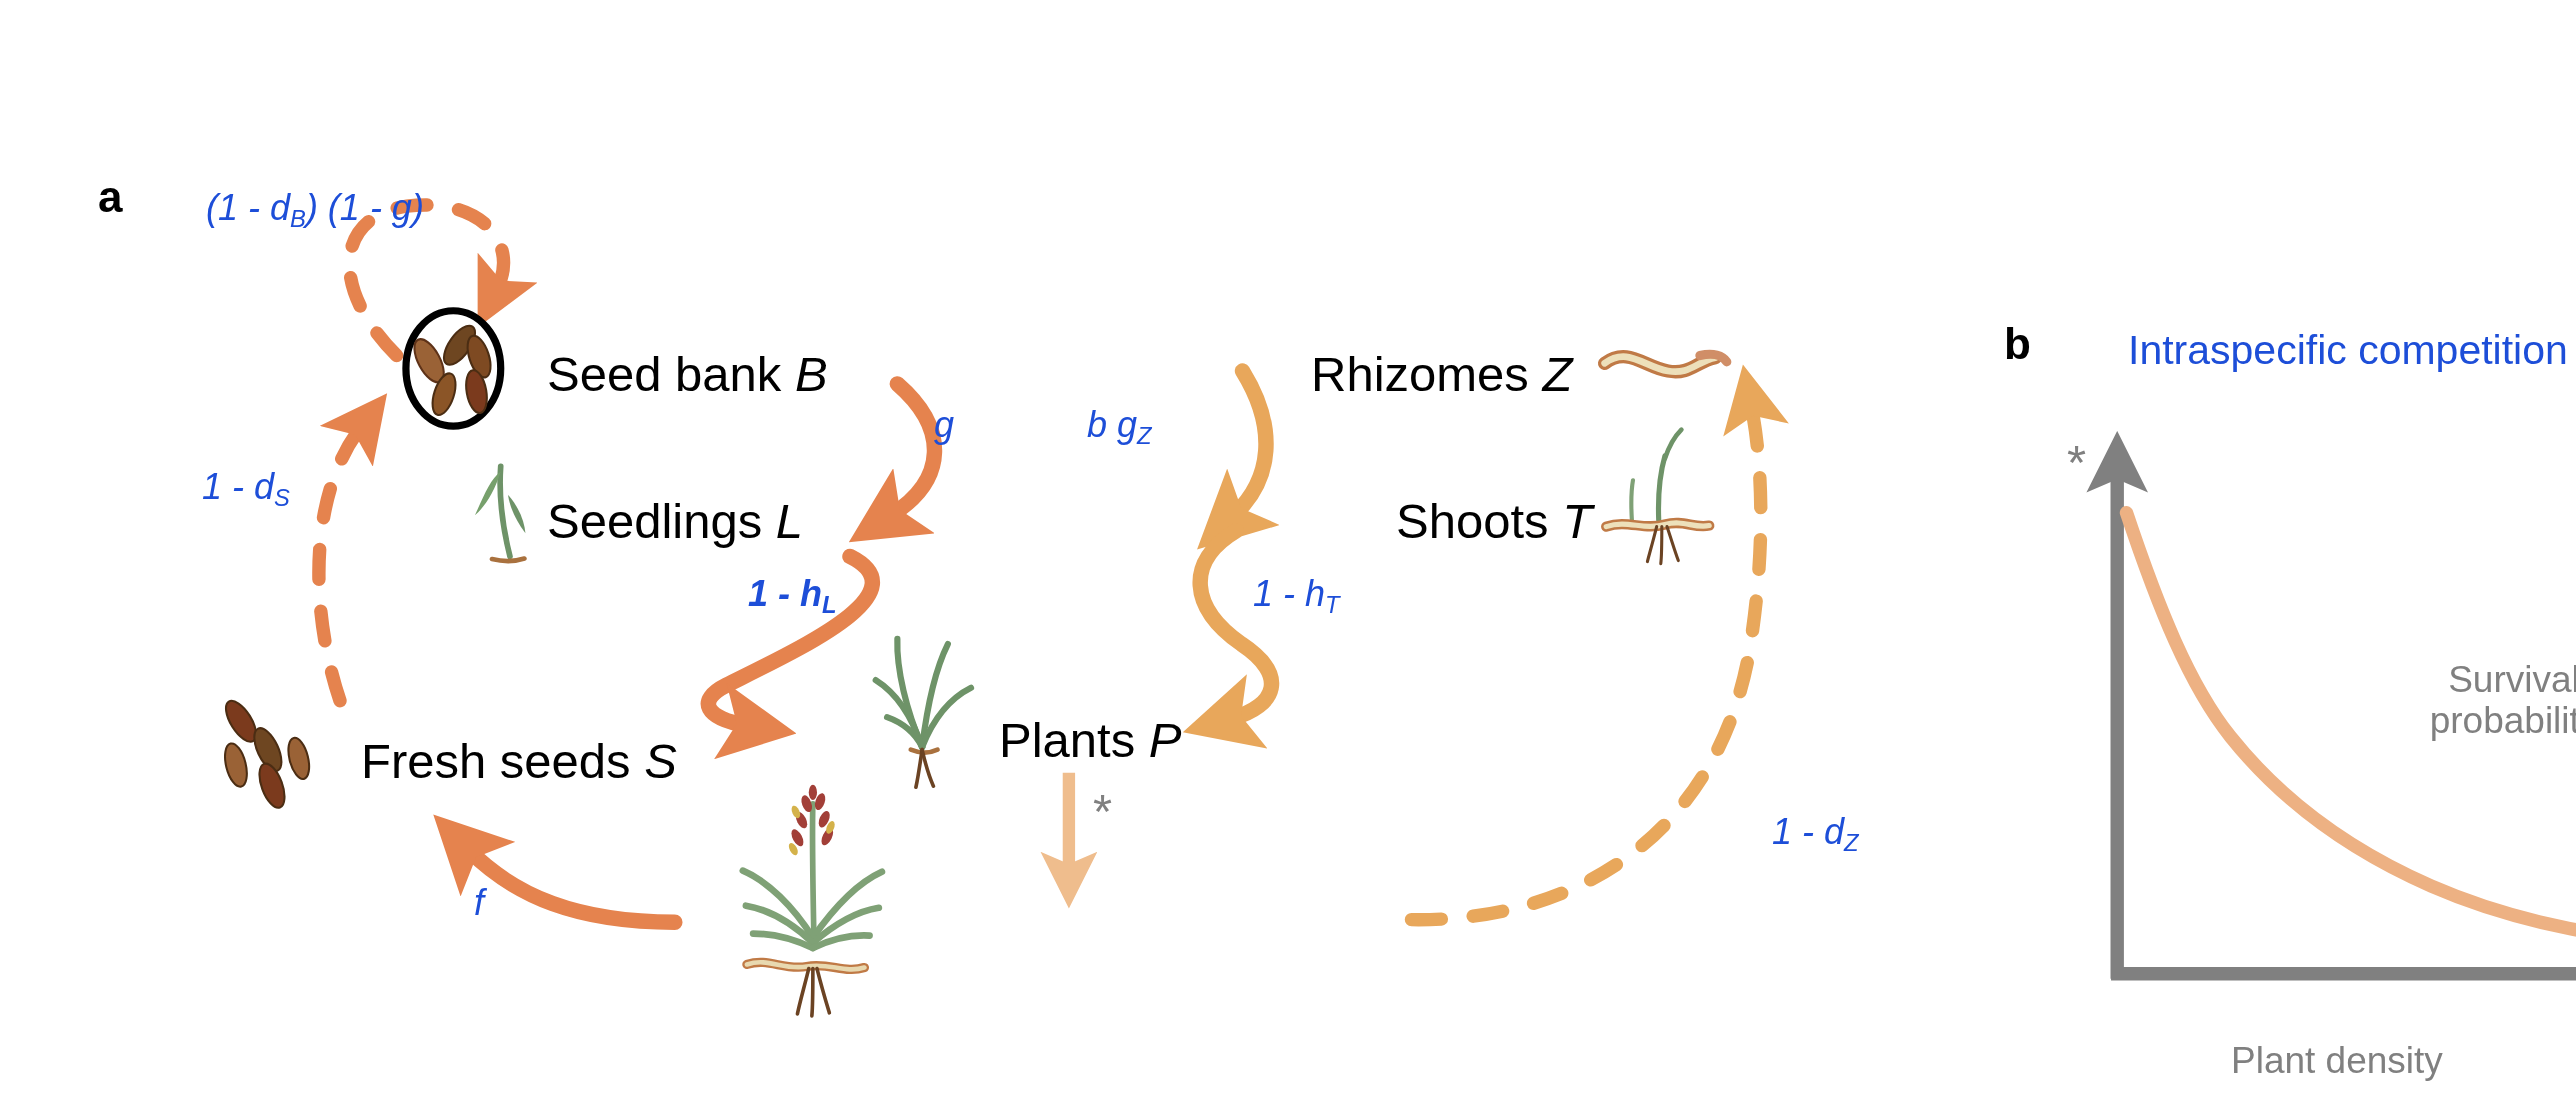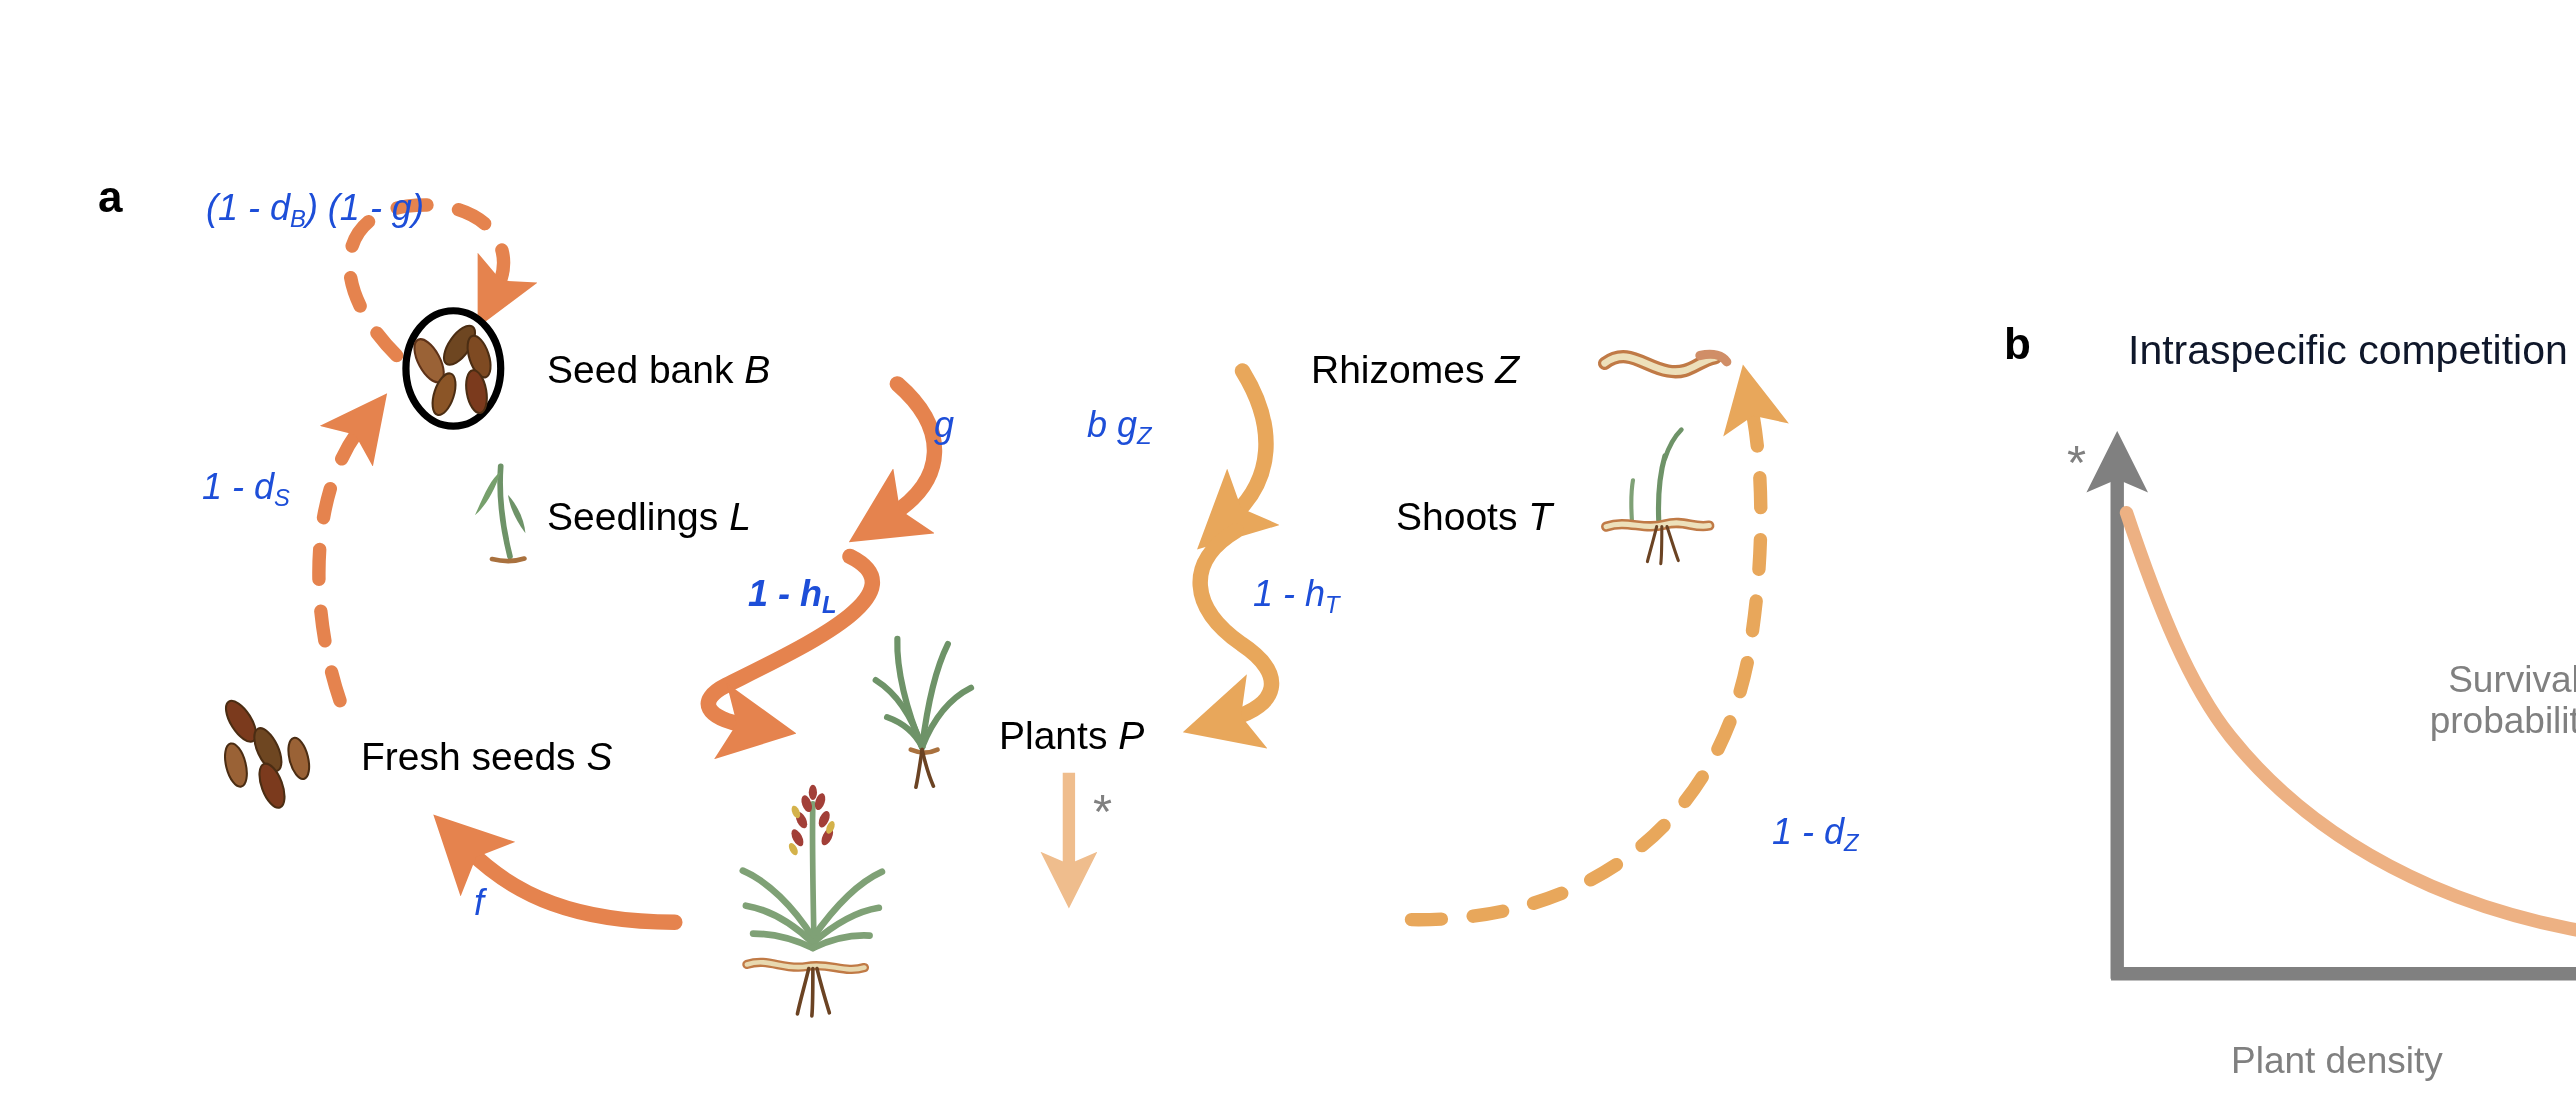--- a/index.html
+++ b/index.html
@@ -3,26 +3,26 @@
 <meta charset="utf-8">
 <style>
   html,body{margin:0;padding:0;background:#ffffff;}
   body{
     font-family:"Liberation Sans", sans-serif;
     width:3863px;height:1116px;position:relative;overflow:hidden;
   }
   .root{position:absolute;left:0;top:0;width:3863px;height:1116px;background:#fff;}
 
   
-  .lab{position:absolute;white-space:nowrap;color:#000;font-size:39px;line-height:1;}
+  .lab{position:absolute;white-space:nowrap;color:#000;font-size:49px;line-height:1;}
   .lab i{font-style:italic;}
   .param{position:absolute;white-space:nowrap;color:#1d4ed8;font-size:36px;line-height:1;font-style:italic;}
   .param sub{font-size:0.66em;font-style:italic;vertical-align:-0.28em;}
   .panel-letter{position:absolute;font-size:44px;font-weight:bold;color:#000;line-height:1;}
-  .panel-title{position:absolute;font-size:41px;color:#0f172a;line-height:1;white-space:nowrap;}
+  .panel-title{position:absolute;font-size:41px;color:#1d4ed8;line-height:1;white-space:nowrap;}
   .axis-text{position:absolute;color:#808080;font-size:37px;line-height:1.12;white-space:nowrap;}
   .star{position:absolute;color:#808080;font-size:49px;line-height:1;}
 
   
   svg.layer{position:absolute;left:0;top:0;width:3863px;height:1116px;overflow:visible;pointer-events:none;}
 </style>
 </head>
 <body>
 
 <div class="root">

